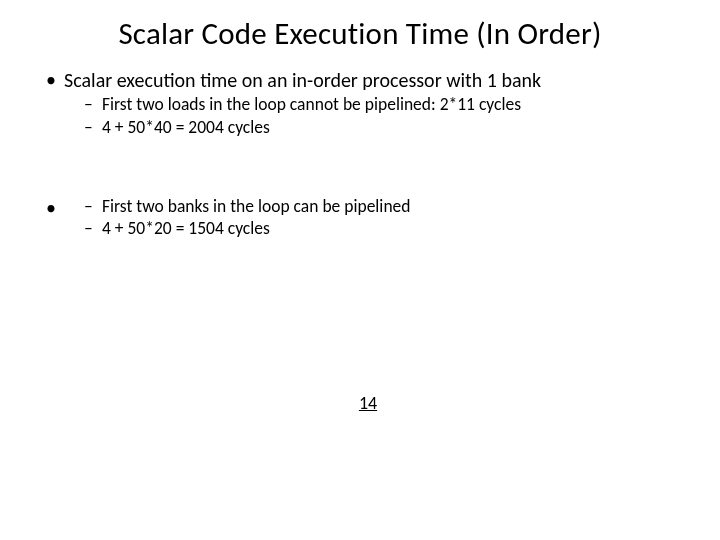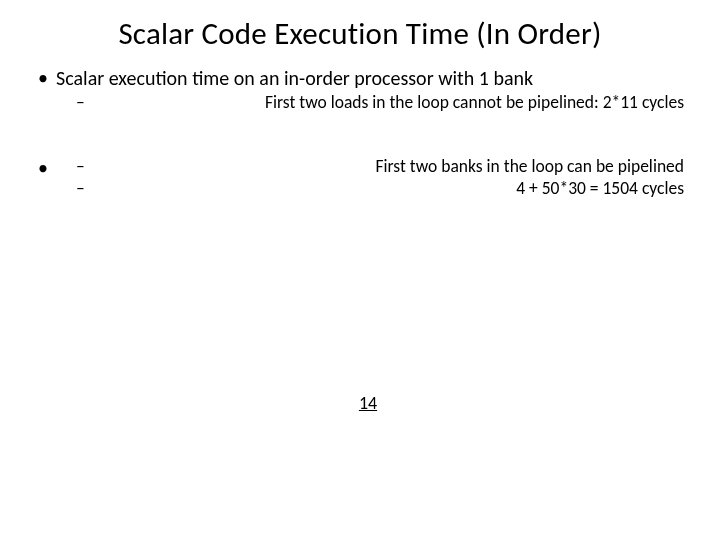--- a/index.html
+++ b/index.html
@@ -22,21 +22,21 @@
   .title {
     font-size: 31px;
     font-weight: 400;
     text-align: center;
     margin: 0 0 14px 0;
     letter-spacing: 0.2px;
     white-space: nowrap;
   }
   ul.level1 {
     list-style: none;
-    margin: 8px;
+    margin: 16px;
     padding: 0;
   }
   ul.level1 > li {
     position: relative;
     padding-left: 20px;
     font-size: 20px;
     line-height: 1.22;
     margin-bottom: 3px;
   }
   ul.level1 > li::before {
@@ -50,21 +50,20 @@
     list-style: none;
     margin: 2px 0 0 0;
     padding: 0 0 0 20px;
   }
   ul.level2 > li {
     position: relative;
     padding-left: 18px;
     font-size: 17.5px;
     line-height: 1.22;
     margin-bottom: 1px;
-    text-align: right;
   }
   ul.level2 > li::before {
     content: "–";
     position: absolute;
     left: 0;
     top: 0;
   }
   .section-gap {
     height: 26px;
   }
@@ -82,31 +81,32 @@
 <body>
 
 <div class="slide">
   <h1 class="title">Scalar Code Execution Time (In Order)</h1>
 
   <ul class="level1">
     <li>
       <span>Scalar execution time on an in-order processor with 1 bank</span>
       <ul class="level2">
         <li><span>First two loads in the loop cannot be pipelined: 2*11 cycles</span></li>
+        <li><span>4 + 50*40 = 2004 cycles</span></li>
       </ul>
     </li>
   </ul>
 
   <div class="section-gap"></div>
 
   <ul class="level1">
     <li>
       <ul class="level2">
         <li><span>First two banks in the loop can be pipelined</span></li>
-        <li><span>4 + 50*30 = 1504 cycles</span></li>
+        <li><span>4 + 50*20 = 1504 cycles</span></li>
       </ul>
     </li>
   </ul>
 
   <div class="section-gap"></div>
 
 
   <div class="page-number">14</div>
 </div>
 

